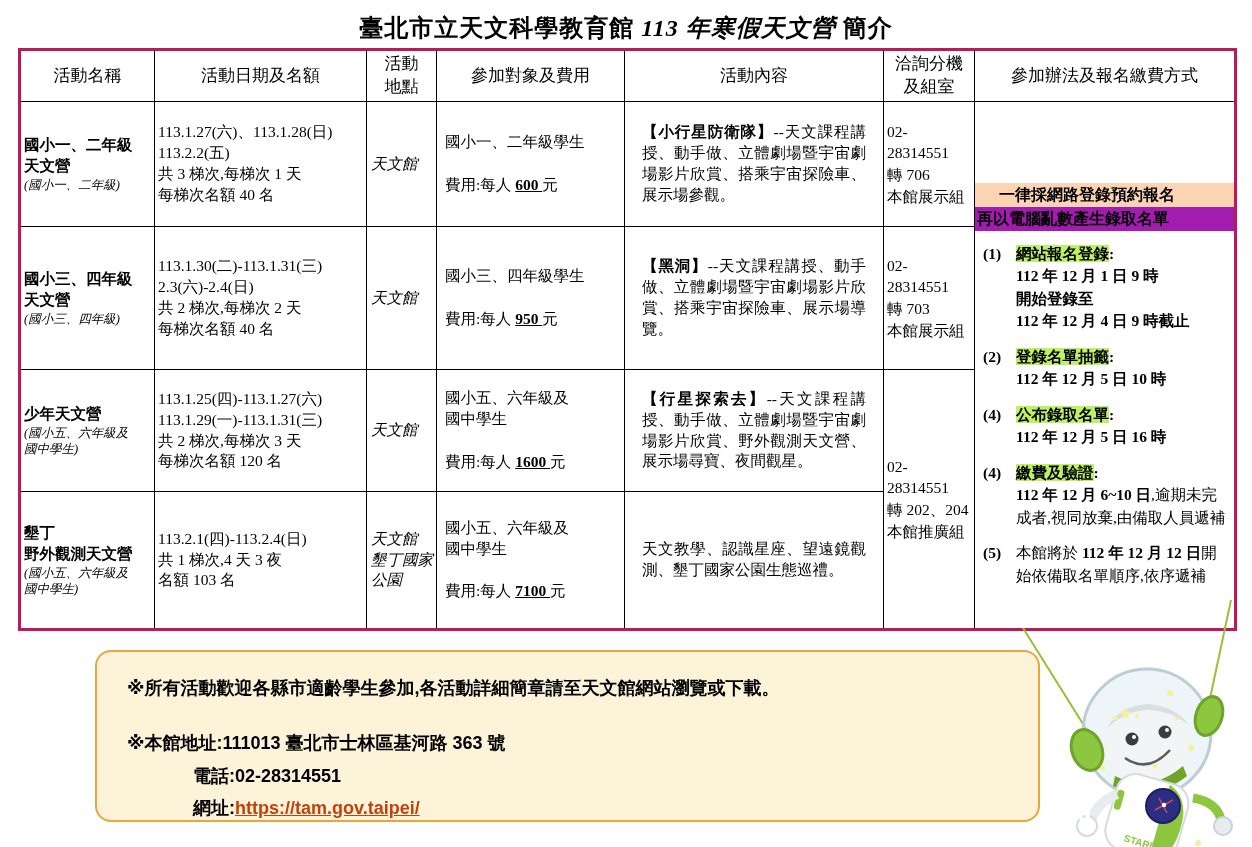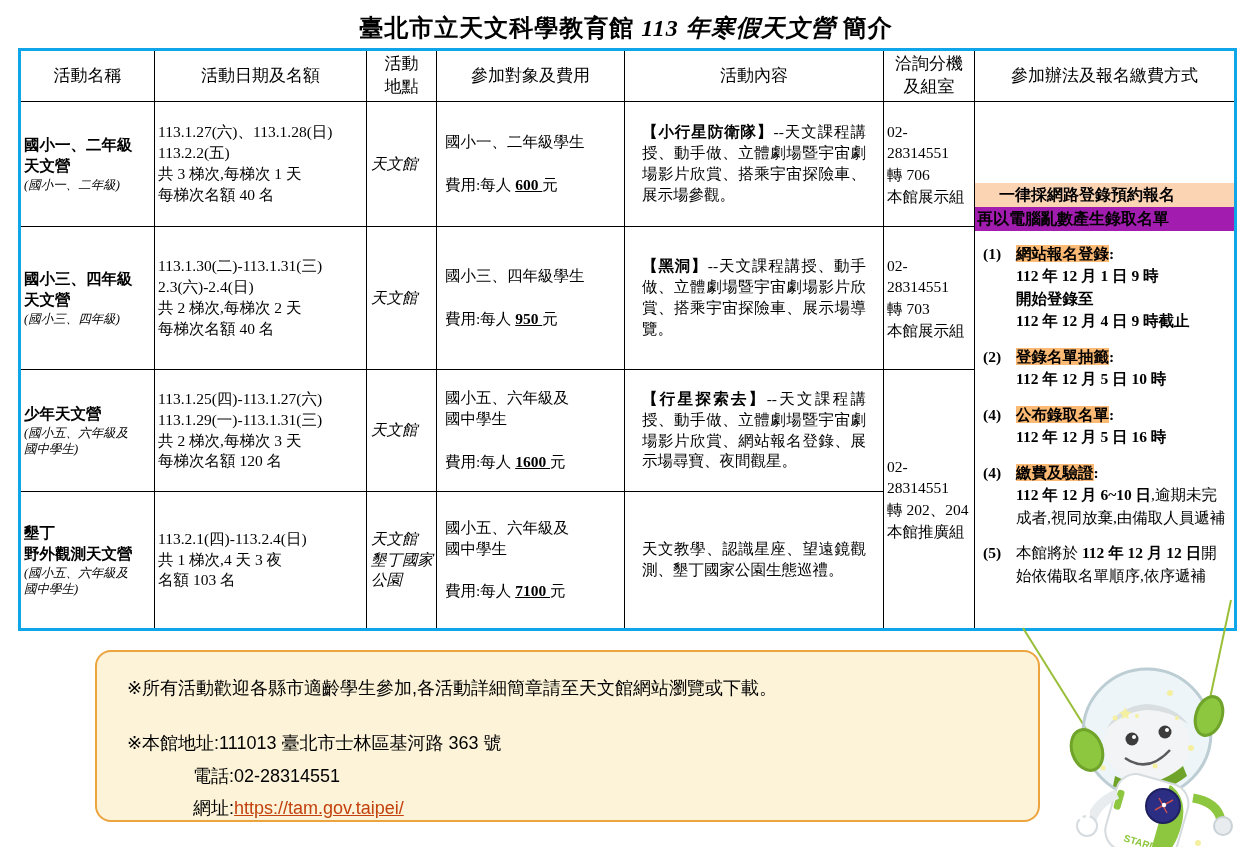--- a/index.html
+++ b/index.html
@@ -8,21 +8,21 @@
     font-family:"Liberation Serif","DejaVu Serif",serif;color:#000;overflow:hidden;
   }
   
   .page-title{
     position:absolute;top:12px;left:0;width:1252px;text-align:center;
     font-size:24px;font-weight:bold;letter-spacing:1px;
   }
   .page-title .em{font-style:italic;}
   
   .tbl-wrap{position:absolute;left:18px;top:48px;}
-  table.camp{border-collapse:collapse;table-layout:fixed;width:1216px;border:3px solid #0ea5e9;}
+  table.camp{border-collapse:collapse;table-layout:fixed;width:1216px;border:3px solid #be185d;}
   table.camp th,table.camp td{border:1px solid #000;vertical-align:middle;overflow:hidden;box-sizing:border-box;}
   table.camp th{font-weight:normal;font-size:17px;text-align:center;white-space:pre-line;line-height:1.35;}
   td.cell{font-size:15.5px;line-height:1.35;}
   .pre{white-space:pre-line;}
   td.name-cell{padding:2px 2px 2px 3px;}
   .camp-name{font-weight:bold;white-space:pre-line;}
   .camp-note{font-style:italic;font-size:12.5px;line-height:1.3;white-space:pre-line;}
   td.dates-cell{padding-left:3px;}
   td.loc-cell{padding-left:4px;font-style:italic;}
   td.aud-cell{padding-left:8px;}
@@ -33,29 +33,29 @@
   td.contact-cell{padding-left:3px;line-height:1.4;}
   
   td.apply-cell{vertical-align:top;padding:0;}
   .banner{font-weight:bold;font-size:16px;padding:2px 2px;line-height:1.25;}
   .banner1{background:#fbd4b4;margin-top:53px;padding-left:24px;}
   .banner2{background:#a21caf;}
   .apply-items{padding:12px 4px 0 8px;font-size:15.5px;line-height:1.45;}
   .apply-item{display:flex;margin-bottom:13px;}
   .apply-item .num{width:33px;flex:none;font-weight:bold;}
   .apply-item .bodyx{flex:1;}
-  .hl{background:#fdba74;font-weight:bold;}
+  .hl{background:#bef264;font-weight:bold;}
   .bline{font-weight:bold;}
   .reg{font-weight:normal;}
   
   .note-box{
     position:absolute;left:95px;top:650px;width:945px;height:172px;box-sizing:border-box;
     background:#fcf3d8;border:2px solid #eca43f;border-radius:16px;
     padding:24px 10px 0 30px;
-    font-family:"Liberation Sans","DejaVu Sans",sans-serif;font-weight:normal;font-size:18px;line-height:1.4;
+    font-family:"Liberation Sans","DejaVu Sans",sans-serif;font-weight:bold;font-size:18px;line-height:1.4;
   }
   .addr-group{margin-top:26px;line-height:1.8;}
   .indent{padding-left:66px;}
   a.site-link{color:#c2410c;text-decoration:underline;}
   
   .mascot{position:absolute;left:995px;top:598px;width:257px;height:249px;z-index:5;}
 </style>
 </head>
 <body>
 
@@ -187,21 +187,21 @@
 113.1.29(一)-113.1.31(三)
 共 2 梯次,每梯次 3 天
 每梯次名額 120 名</td>
     <td class="cell loc-cell pre">天文館</td>
     <td class="cell aud-cell">
       <div class="pre">國小五、六年級及
 國中學生</div>
       <div class="fee-line"><span>費用:每人 </span><span class="fee-val">1600 </span><span>元</span></div>
     </td>
     <td class="cell content-cell">
-      <span class="content-title">【行星探索去】</span><span>--天文課程講授、動手做、立體劇場暨宇宙劇場影片欣賞、網站報名登錄、展示場尋寶、夜間觀星。</span>
+      <span class="content-title">【行星探索去】</span><span>--天文課程講授、動手做、立體劇場暨宇宙劇場影片欣賞、野外觀測天文營、展示場尋寶、夜間觀星。</span>
     </td>
     <td class="cell contact-cell pre" rowspan="2">02-
 28314551
 轉 202、204
 本館推廣組</td>
   </tr>
 
   <tr style="height:138px">
     <td class="cell name-cell">
       <div class="camp-name">墾丁

